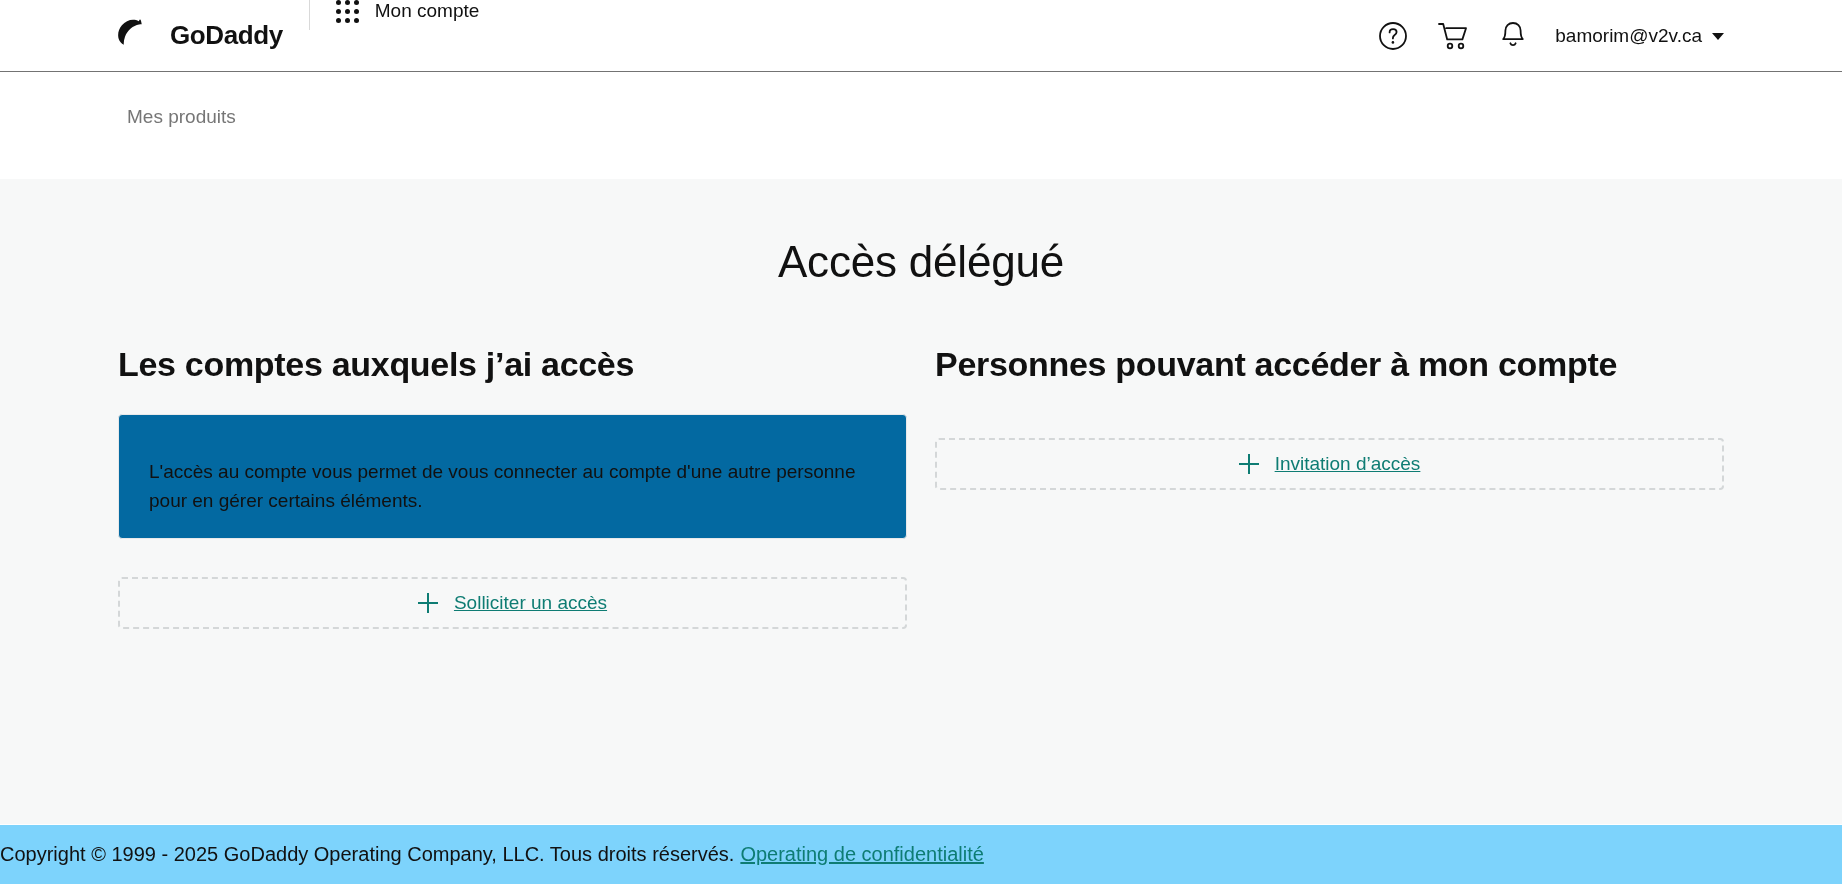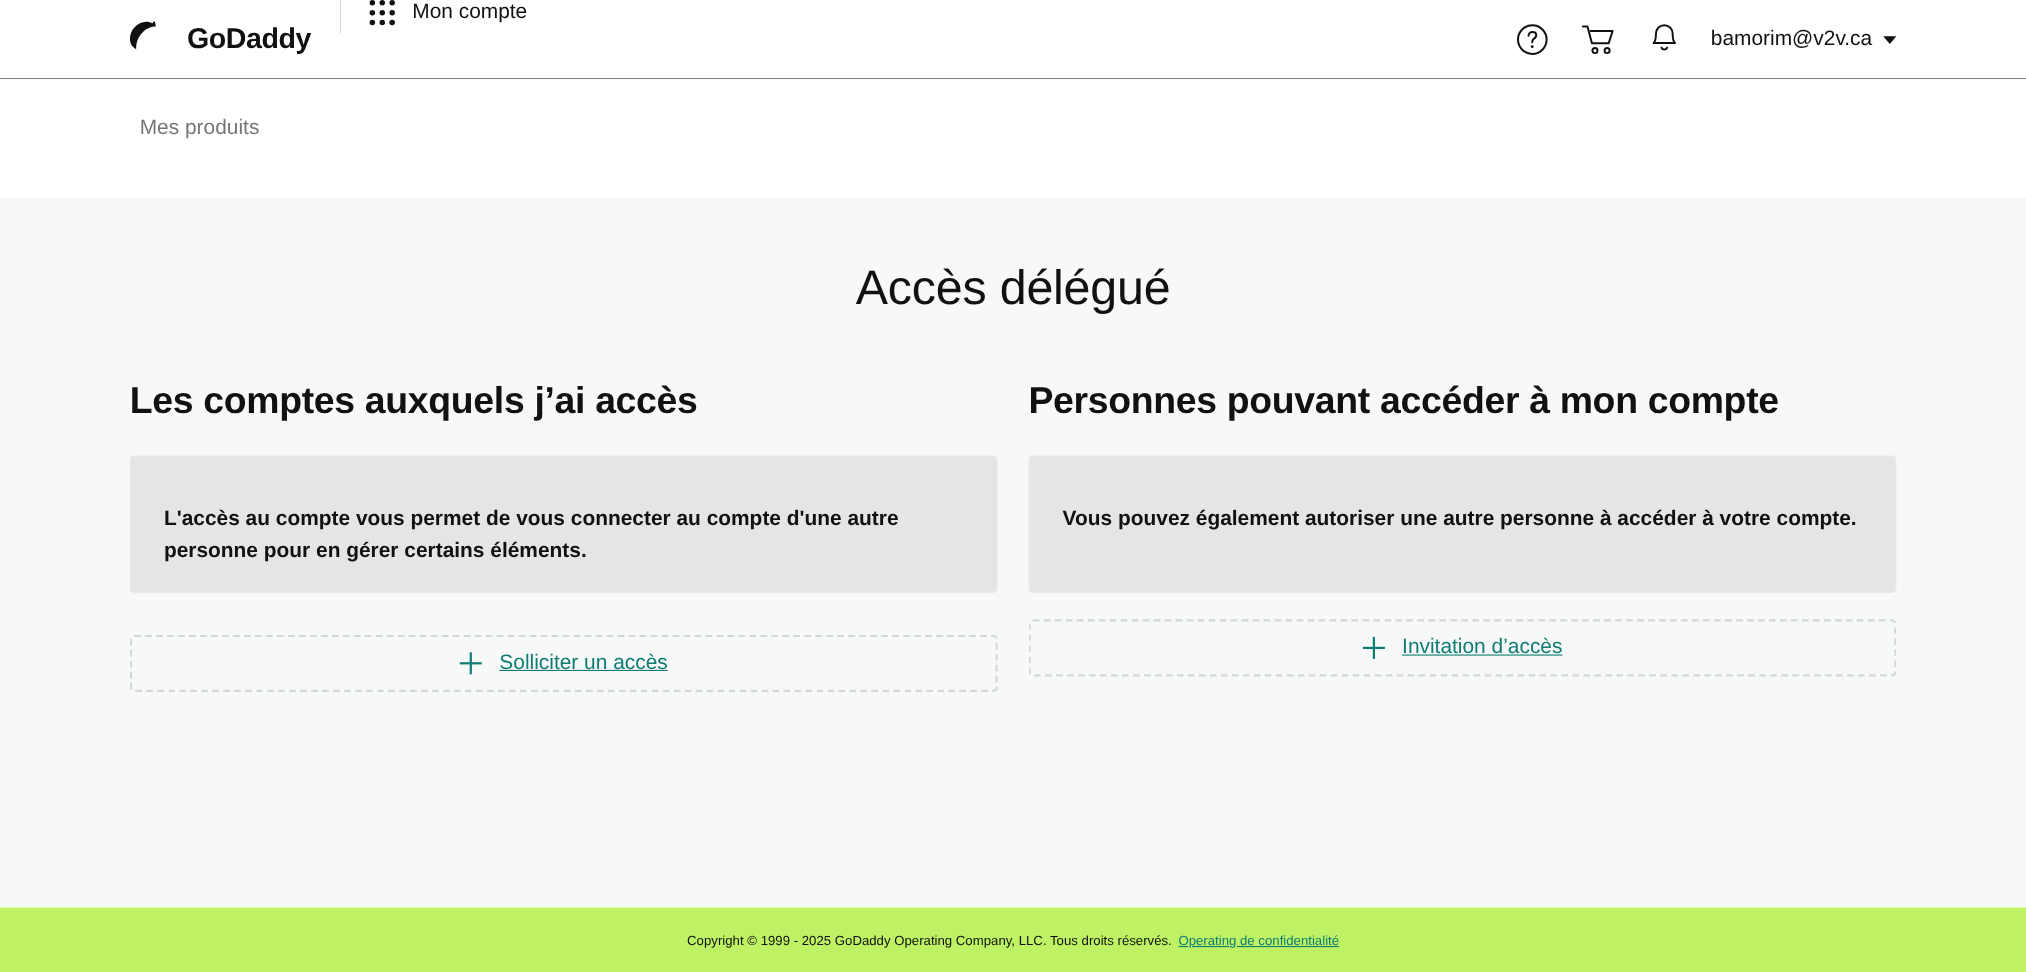--- a/index.html
+++ b/index.html
@@ -158,28 +158,27 @@
   .col-title {
     font-size: 34px;
     font-weight: 700;
     margin: 0 0 28px 0;
     line-height: 1.25;
     letter-spacing: -0.3px;
     color: #111111;
   }
   .col-title.two-line { max-width: 760px; }
   .card {
-    background: #e5e5e5;
+    background: #0369a1;
     border: 1px solid #e8e9ea;
     border-radius: 4px;
     padding: 42px 30px;
     font-size: 19px;
     line-height: 1.55;
     color: #111111;
-    font-weight: bold;
   }
   .card-left { height: 125px; }
   .card-right { height: 125px; }
   .spacer-40 { height: 38px; }
   .spacer-24 { height: 24px; }
   .dashed-action {
     border: 2px dashed #d4d7d8;
     border-radius: 4px;
     height: 52px;
     display: flex;
@@ -203,25 +202,24 @@
   .plus-icon::after  { top: 0; left: 9px; height: 20px; width: 2px; }
   .dashed-action span {
     font-size: 19px;
     color: #0e7c73;
     text-decoration: underline;
   }
 
   
   .footer {
     height: 60px;
-    background: #bef264;
-    display: flex;
-    align-items: center;
-    justify-content: center;
-    font-size: 12px;
+    background: #7dd3fc;
+    display: flex;
+    align-items: center;
+    font-size: 20px;
     color: #111111;
     border-top: 1px solid #ffffff;
   }
   .footer a {
     color: #0e7c73;
     text-decoration: underline;
     margin-left: 6px;
   }
 </style>
 </head>
@@ -299,23 +297,20 @@
       </div>
       <div class="spacer-40"></div>
       <div class="dashed-action">
         <span class="plus-icon"></span>
         <span>Solliciter un accès</span>
       </div>
     </div>
 
     <div class="col">
       <h2 class="col-title two-line">Personnes pouvant accéder à mon compte</h2>
-      <div class="card card-right">
-        <span>Vous pouvez également autoriser une autre personne à accéder à votre compte.</span>
-      </div>
       <div class="spacer-24"></div>
       <div class="dashed-action">
         <span class="plus-icon"></span>
         <span>Invitation d’accès</span>
       </div>
     </div>
 
   </div>
 </div>
 

